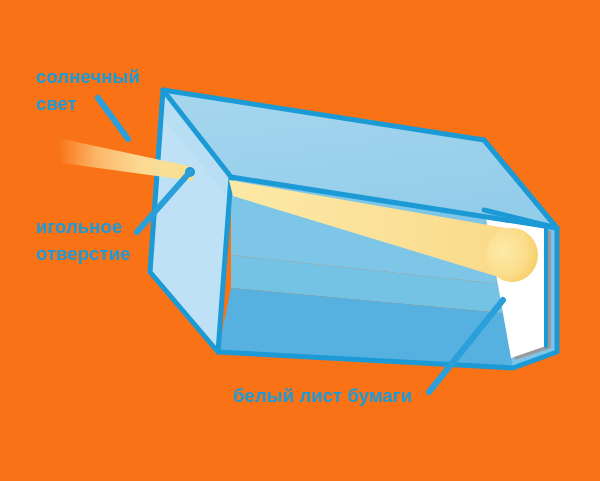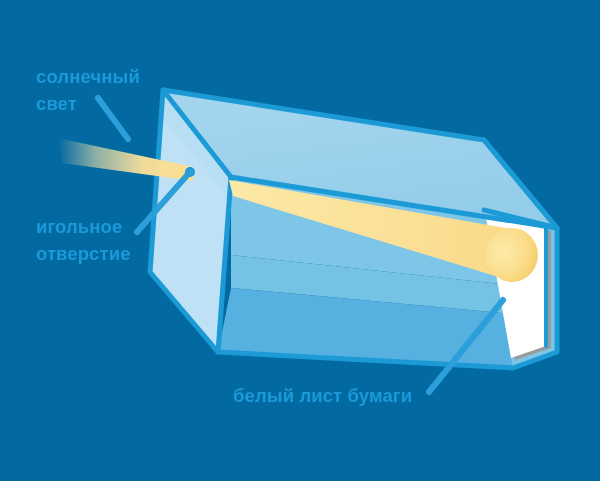--- a/index.html
+++ b/index.html
@@ -10,21 +10,21 @@
   body {
     width: 600px;
     height: 481px;
     font-family: "Liberation Sans", sans-serif;
     overflow: hidden;
   }
   #diagram-root {
     position: relative;
     width: 600px;
     height: 481px;
-    background: #0369a1;
+    background: #f97316;
   }
   #scene-svg {
     position: absolute;
     left: 0;
     top: 0;
     width: 600px;
     height: 481px;
     display: block;
   }
   .label-text {

